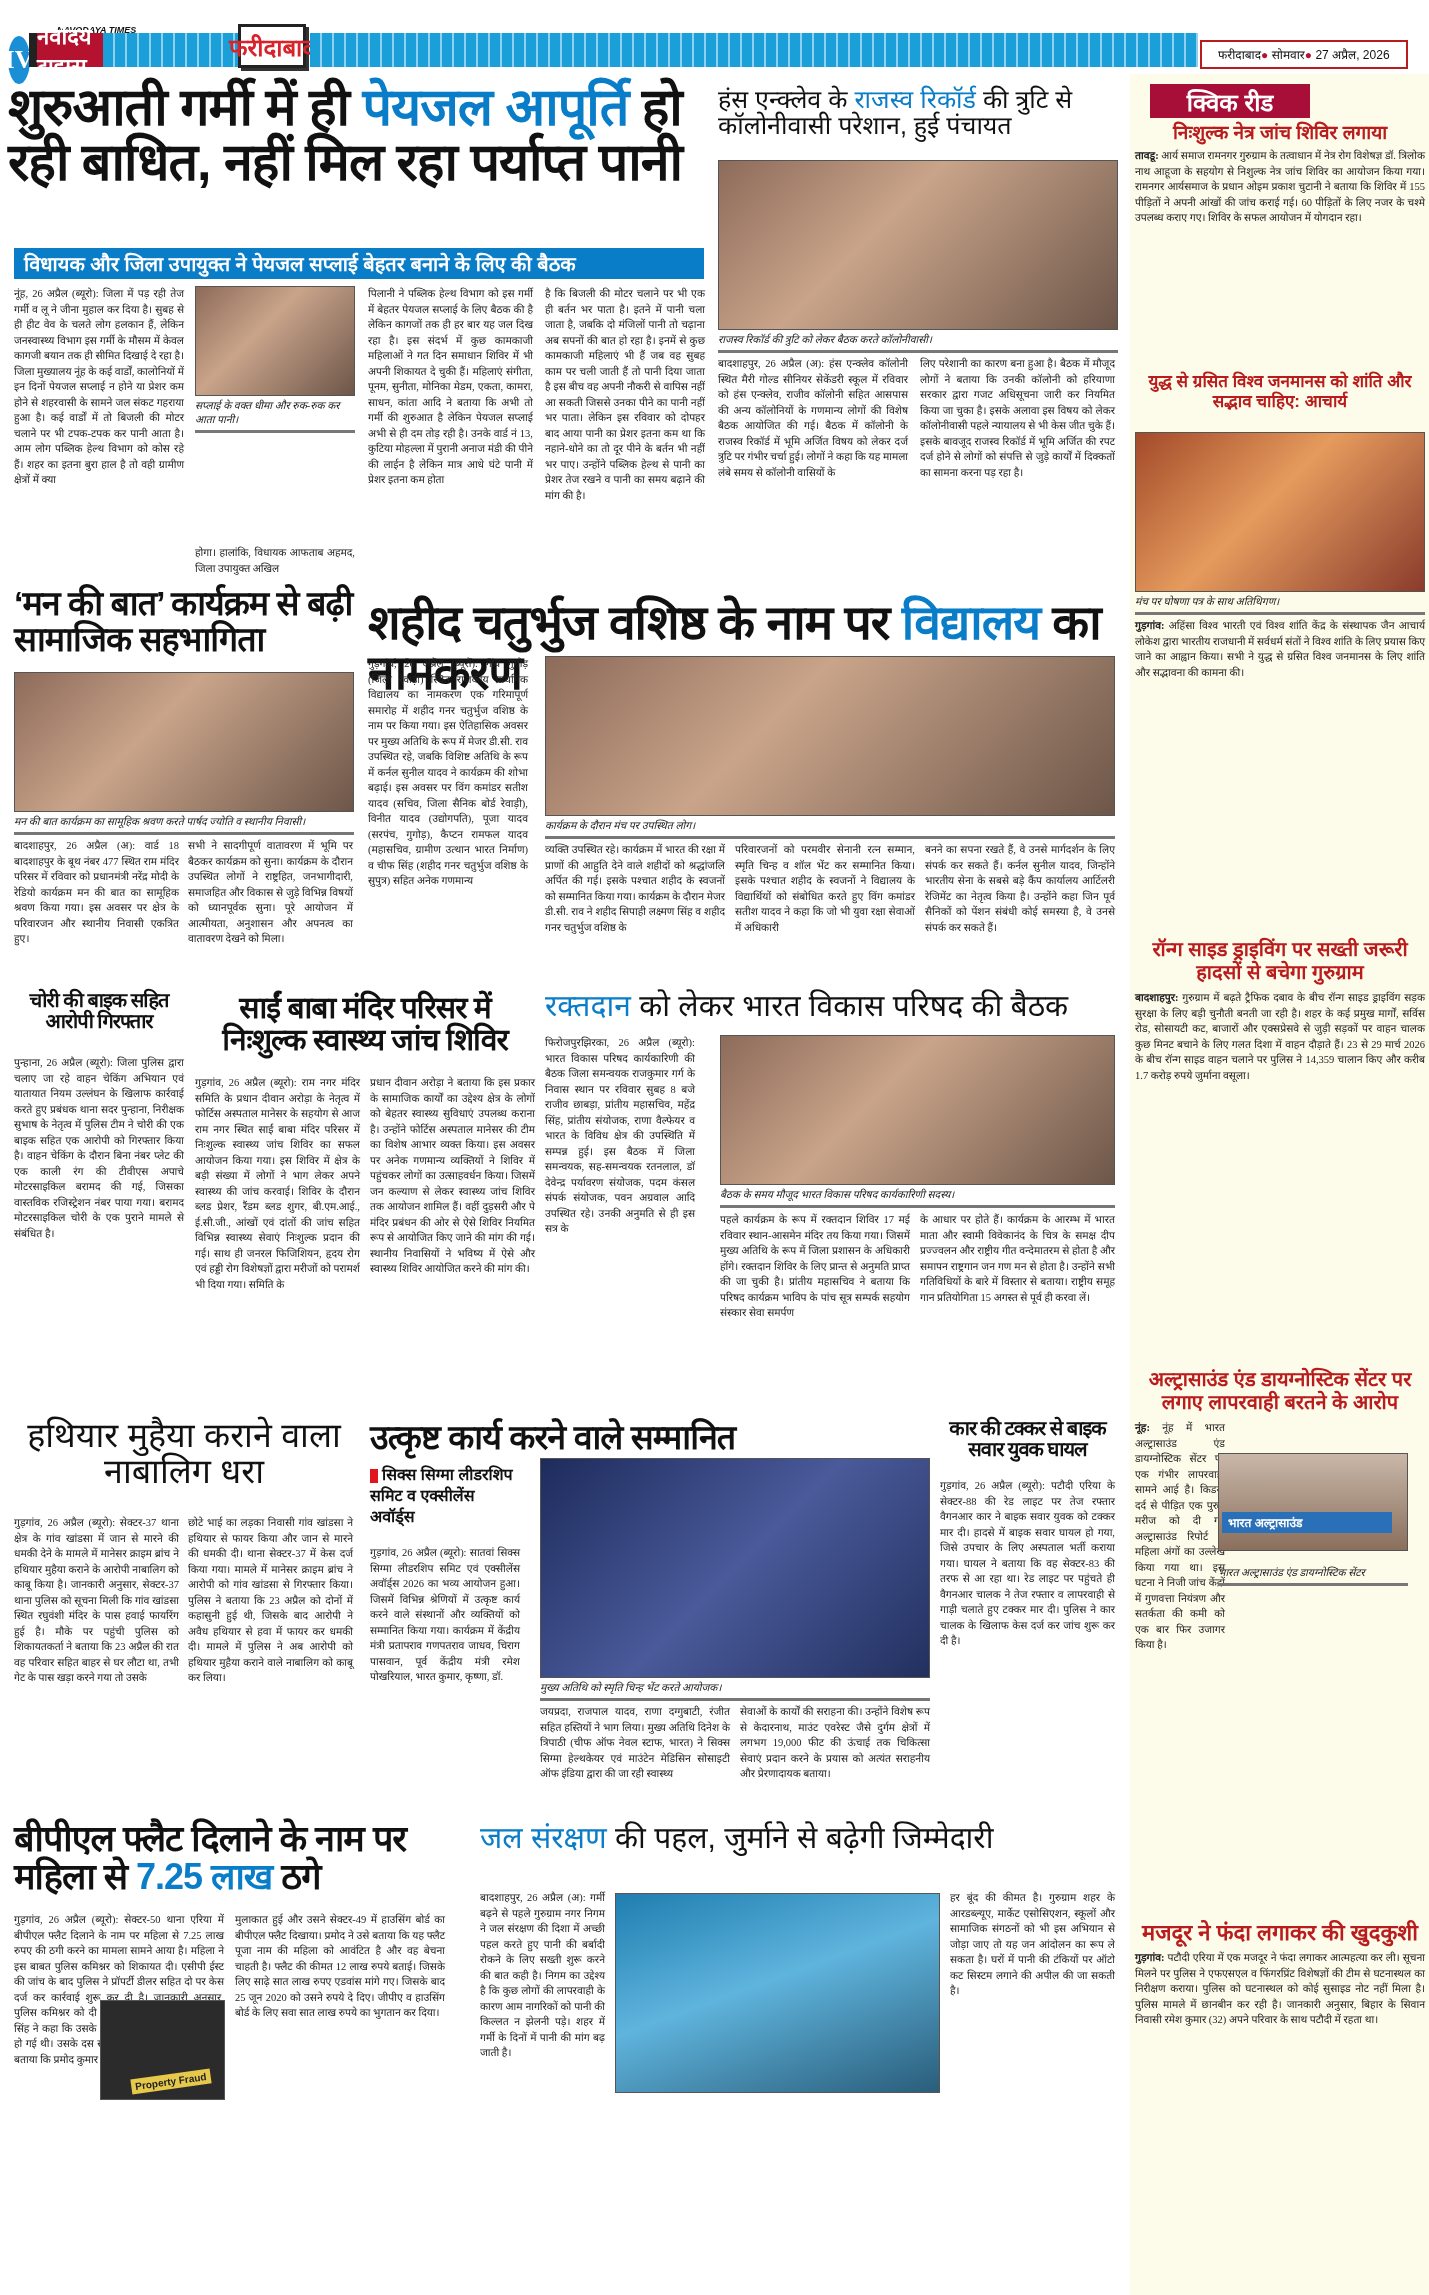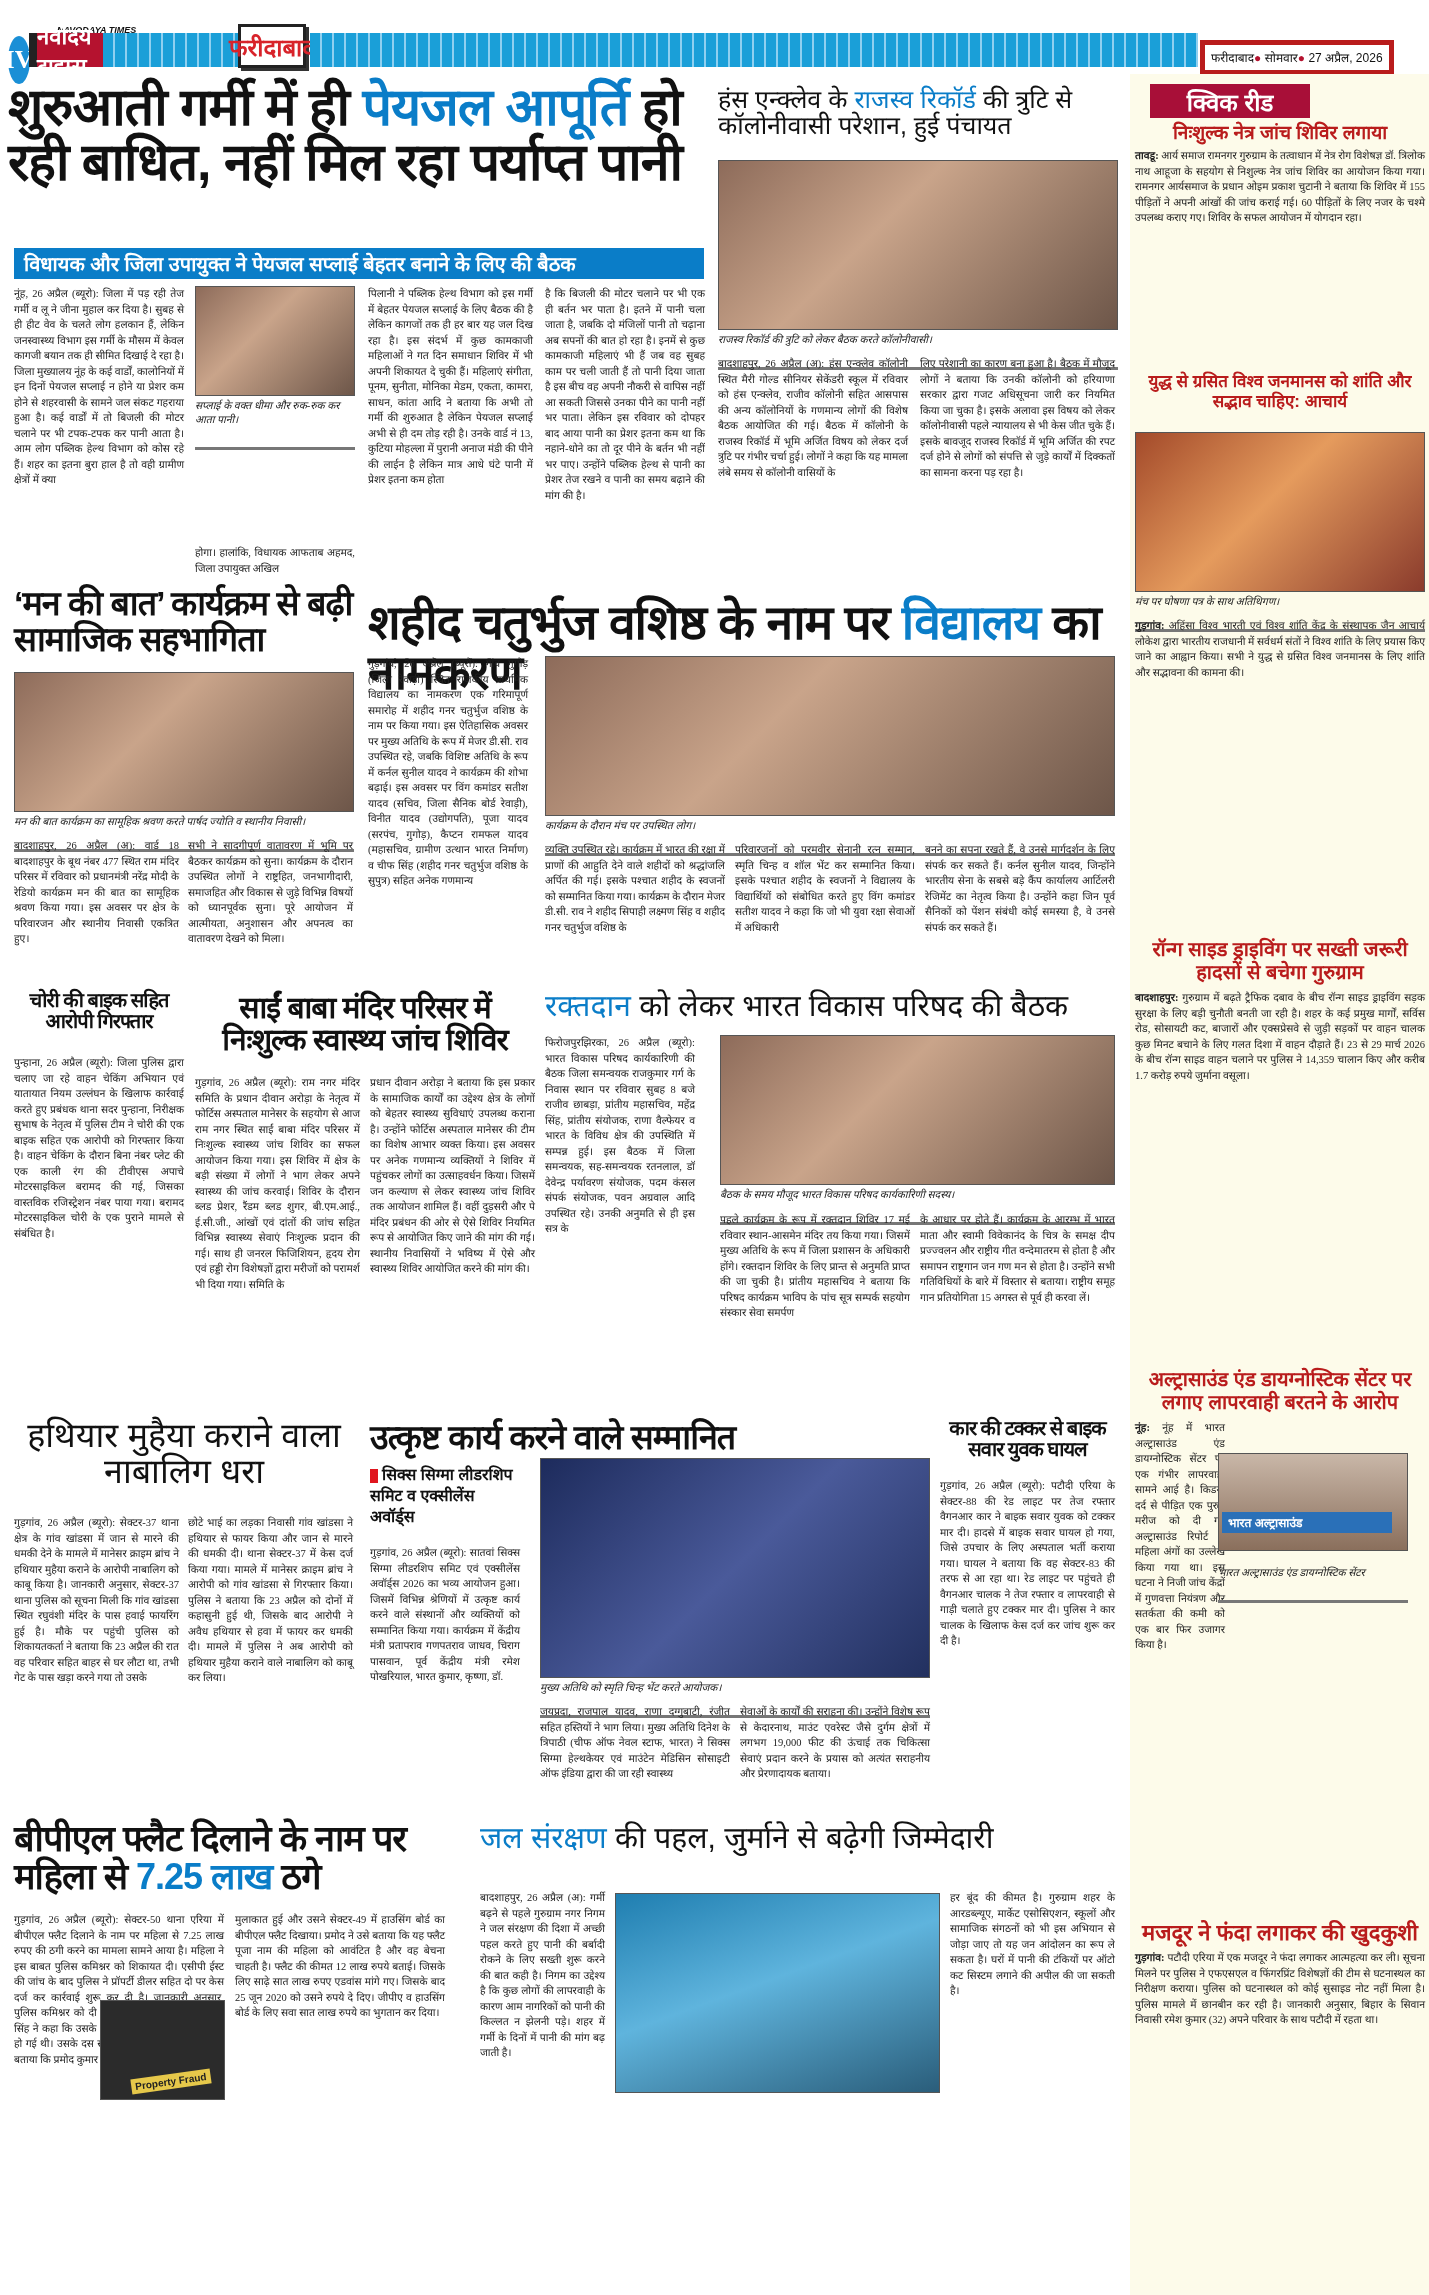--- a/index.html
+++ b/index.html
@@ -4,27 +4,27 @@
 <style>
 *{box-sizing:border-box;margin:0;padding:0}
 body{width:1429px;height:2295px;background:#fff;font-family:"DejaVu Sans",sans-serif;color:#111;position:relative;overflow:hidden}
 .abs{position:absolute}
 .masthead{left:0;top:0;width:1429px;height:72px}
 .pgno{left:8px;top:36px;width:22px;height:48px;border-radius:50%;background:#1a8fd6;color:#fff;font:bold 26px "Liberation Serif",serif;display:flex;align-items:center;justify-content:center}
 .brandsmall{left:57px;top:25px;font:italic bold 9px "Liberation Sans",sans-serif}
 .brand{left:29px;top:33px;width:74px;height:34px;background:#b5122f;color:#fff;font:bold 22px "Liberation Sans",sans-serif;display:flex;align-items:center;justify-content:center;border-left:8px solid #222}
 .stripes{top:33px;height:34px;background:repeating-linear-gradient(90deg,#1a9fd8 0 10px,#8fd0f0 10px 12px)}
 .city{left:238px;top:24px;width:68px;height:44px;background:#fff;border:3px solid #222;box-shadow:3px 3px 0 #333;color:#d8232a;font:bold 24px "Liberation Sans",sans-serif;display:flex;align-items:center;justify-content:center}
-.dateline{left:1200px;top:40px;font:12px "Liberation Sans",sans-serif;border:5px solid #b91c1c;padding:4px 6px;background:#fff}
+.dateline{left:1200px;top:40px;font:12px "Liberation Sans",sans-serif;border:2px solid #b91c1c;padding:4px 16px;background:#fff}
 .dateline .dot{color:#b5122f}
 .h{font-family:"Liberation Sans",sans-serif;font-weight:bold;line-height:1.05;letter-spacing:-1px}
 .blue{color:#0a7dc8}
 .col{font-family:"Liberation Serif",serif;font-size:10.5px;line-height:15.5px;text-align:justify;color:#222}
 .photo{background:linear-gradient(135deg,#8d6b5a,#c9a48a 40%,#6d5649);border:1px solid #555}
-.cap{font:italic 10.5px "Liberation Serif",serif;color:#222;border-bottom:3px solid #777;padding-bottom:21px}
+.cap{font:italic 10.5px "Liberation Serif",serif;color:#222;border-bottom:3px solid #777;padding-bottom:4px}
 .banner{background:#0a7dc8;color:#fff;font:bold 20px "Liberation Sans",sans-serif;padding:2px 10px}
 .quick{left:1130px;top:74px;width:299px;height:2221px;background:#fdfbea}
 .qr-title{left:1150px;top:84px;width:160px;height:34px;background:#a80f38;color:#fff;font:bold 24px "Liberation Sans",sans-serif;display:flex;align-items:center;justify-content:center}
 .qh{font:bold 19px "Liberation Sans",sans-serif;text-align:center;color:#b91c1c;line-height:1.15}
 .bullet{display:inline-block;width:8px;height:14px;background:#e0151e;margin-right:4px;vertical-align:middle}
 </style>
 </head>
 <body>
 
 <div class="abs masthead">

